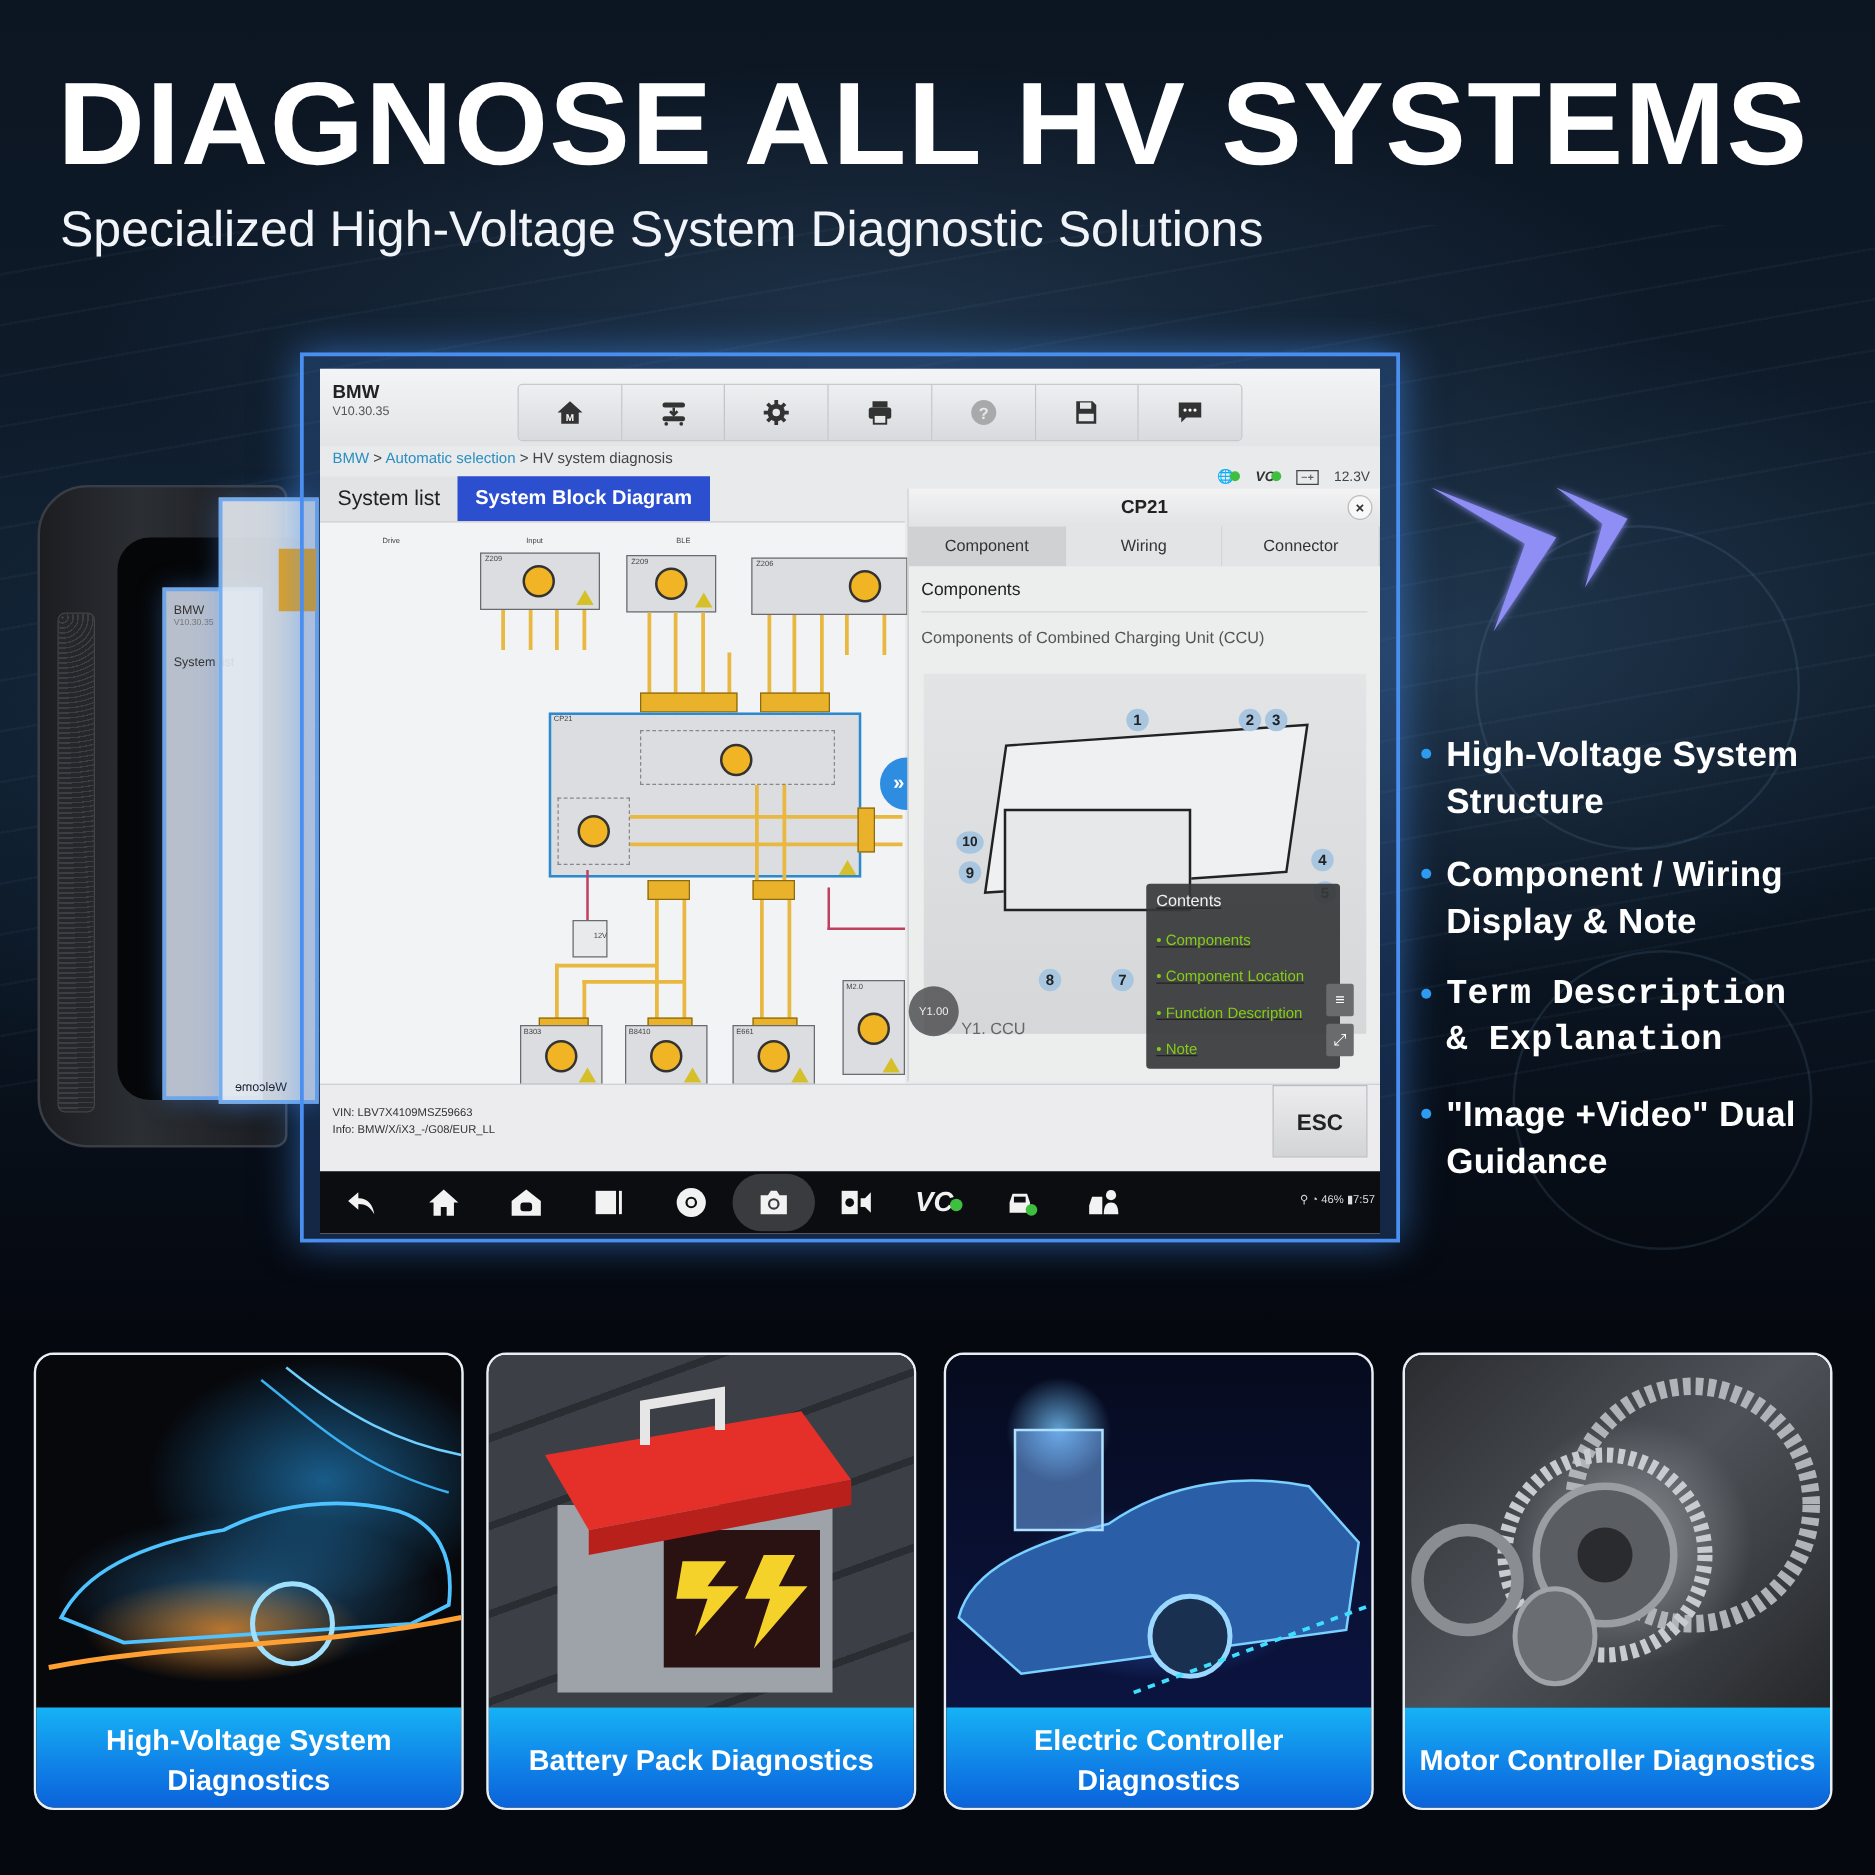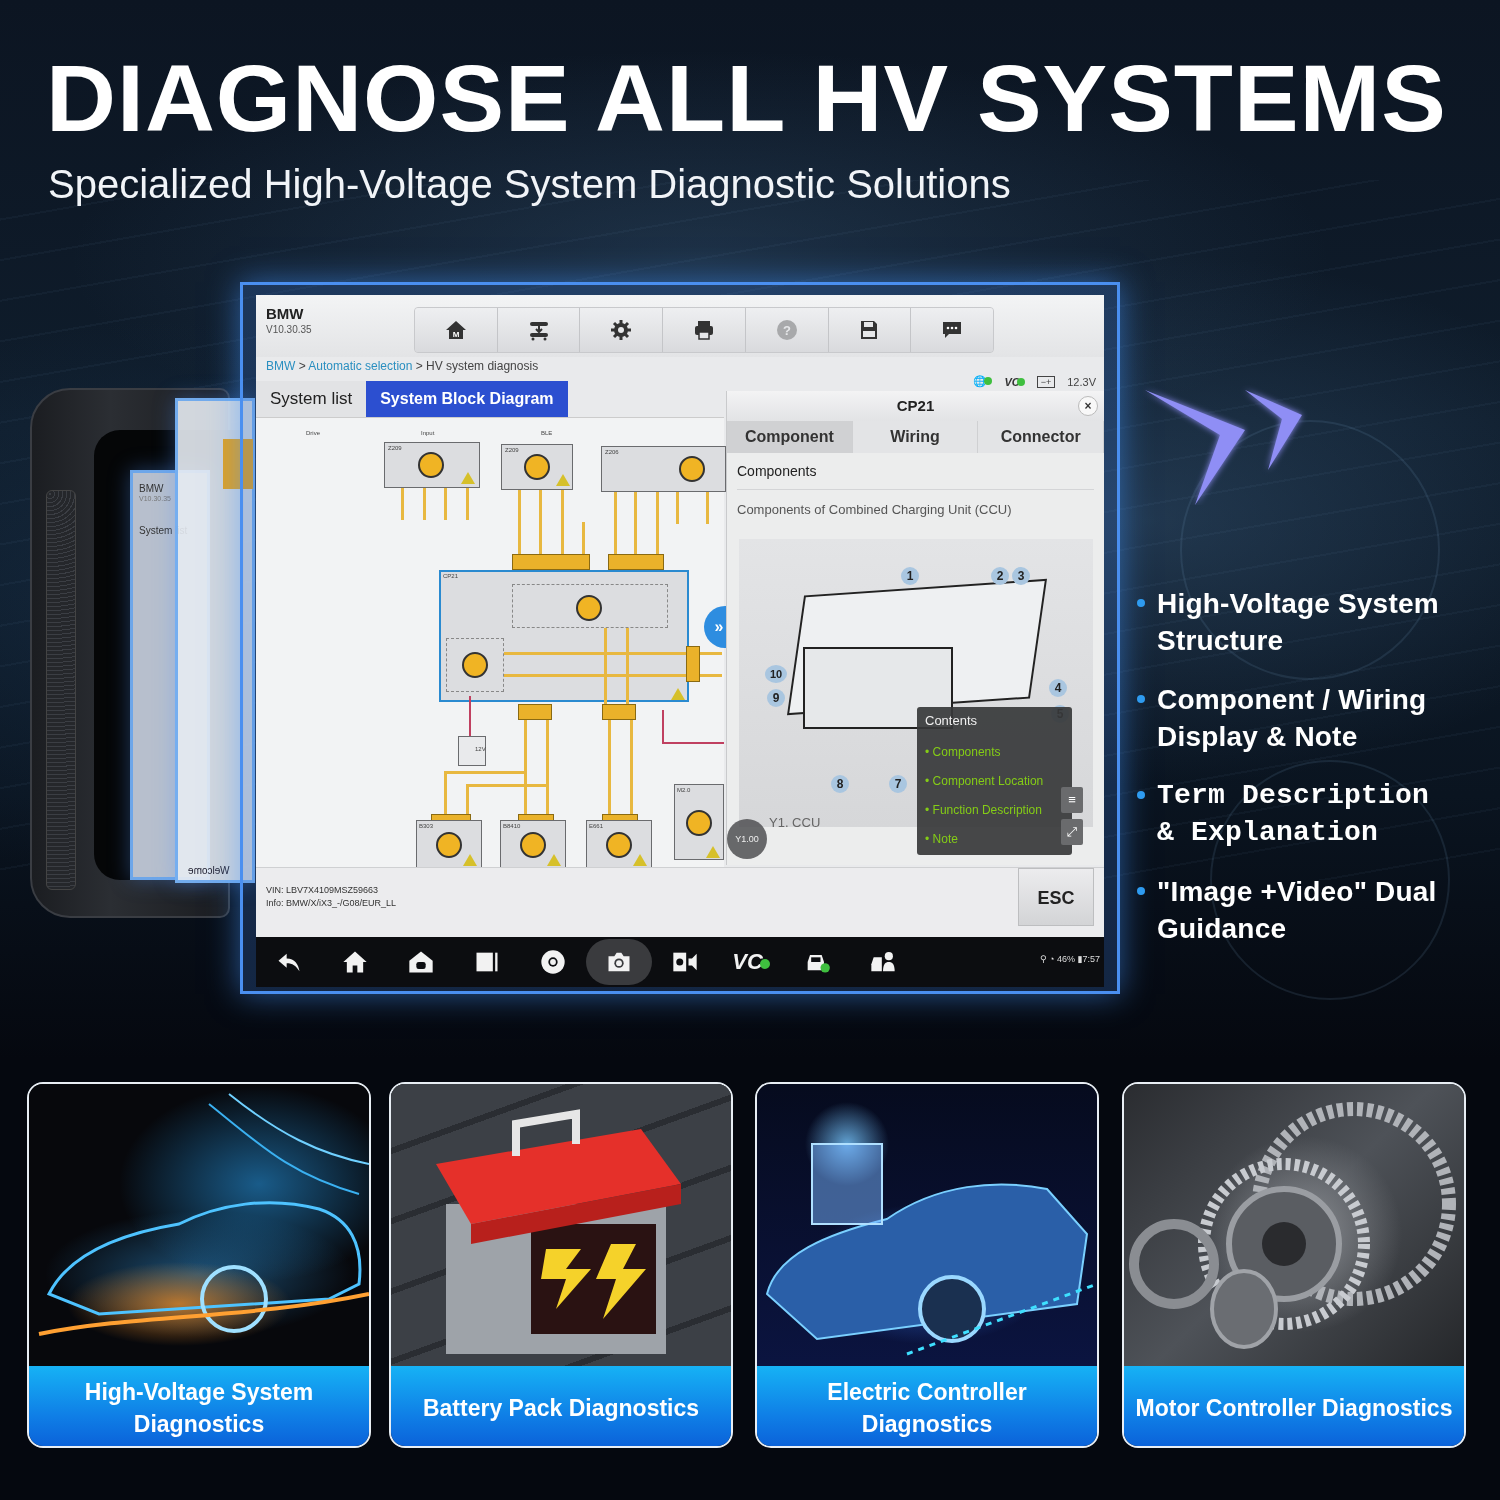--- a/index.html
+++ b/index.html
@@ -144,22 +144,22 @@
     height: 30px; text-align: center; line-height: 30px;
     font-size: 15px; font-weight: 700; background: linear-gradient(180deg,#f3f3f4,#e2e3e5);
     position: relative;
   }
   .close-btn {
     position: absolute; right: 6px; top: 5px; width: 20px; height: 20px; border-radius: 50%;
     background: #f8f8f8; border: 1px solid #bbb; font-size: 12px; line-height: 18px; color: #333;
   }
   .panel-tabs { display: flex; height: 32px; }
   .panel-tab {
-    flex: 1; text-align: center; line-height: 32px; font-size: 16px; color: #333;
-    background: #e3e4e6; border-right: 1px solid #cfd0d2; font-weight: bold;
+    flex: 1; text-align: center; line-height: 32px; font-size: 13px; color: #333;
+    background: #e3e4e6; border-right: 1px solid #cfd0d2;
   }
   .panel-tab.active { background: #d0d1d3; }
   .panel-section { font-size: 14px; padding: 10px 10px 0; color: #222; }
   .panel-divider { margin: 10px 10px 0; border-top: 1px solid #d4d5d7; }
   .panel-sub { font-size: 13px; padding: 12px 10px 0; color: #555; }
   .ccu-view {
     position: absolute; left: 12px; top: 148px; width: 354px; height: 288px;
     background: linear-gradient(180deg,#e3e4e6,#d6d7d9);
   }
   .callout {
@@ -170,33 +170,33 @@
   .ccu-body {
     position: absolute; left: 58px; top: 48px; width: 240px; height: 120px;
     border: 2px solid #222; background: #eef0f2; transform: skewX(-12deg) rotate(-4deg);
   }
   .ccu-body2 {
     position: absolute; left: 64px; top: 108px; width: 150px; height: 82px;
     border: 2px solid #222; background: #e6e8ea;
   }
   .contents-pop {
     position: absolute; left: 178px; top: 168px; width: 155px; height: 148px;
-    background: rgba(55,56,58,0.92); border-radius: 3px; padding: 6px 8px;
+    background: rgba(55,56,58,0.92); border-radius: 3px; padding: 6px 8px; text-decoration: underline;
   }
   .contents-title { color: #f0f0f0; font-size: 13px; margin-bottom: 10px; }
   .contents-item { color: #84cc16; font-size: 12px; line-height: 29px; }
   .side-btn {
     position: absolute; right: 10px; width: 22px; height: 26px; background: #6a6b6d;
     color: #fff; font-size: 13px; text-align: center; line-height: 26px; border-radius: 2px;
   }
   .zoom-label {
     position: absolute; left: 0; top: 270px; font-size: 13px; color: #666;
   }
   .zoom-badge {
-    position: absolute; left: -12px; top: 280px; width: 40px; height: 40px; border-radius: 50%;
+    position: absolute; left: -12px; top: 250px; width: 40px; height: 40px; border-radius: 50%;
     background: rgba(80,80,82,0.85); color: #eee; font-size: 9px; text-align: center; line-height: 40px;
   }
 
   .footer {
     position: absolute; left: 0; top: 572px; width: 848px; height: 70px;
     background: #ececee; border-top: 1px solid #cfd0d2;
   }
   .vin { position: absolute; left: 10px; top: 16px; font-size: 9px; color: #333; line-height: 13px; }
   .esc-btn {
     position: absolute; right: 10px; top: 0; width: 76px; height: 58px;

